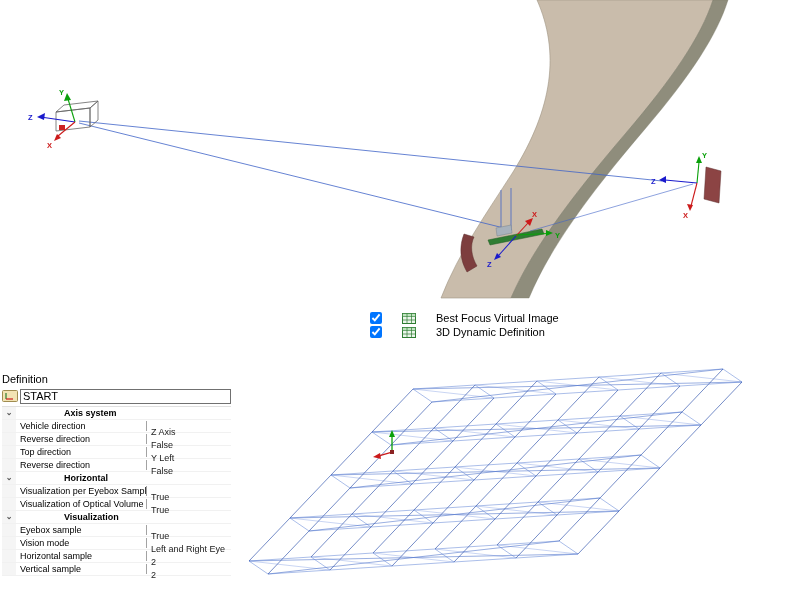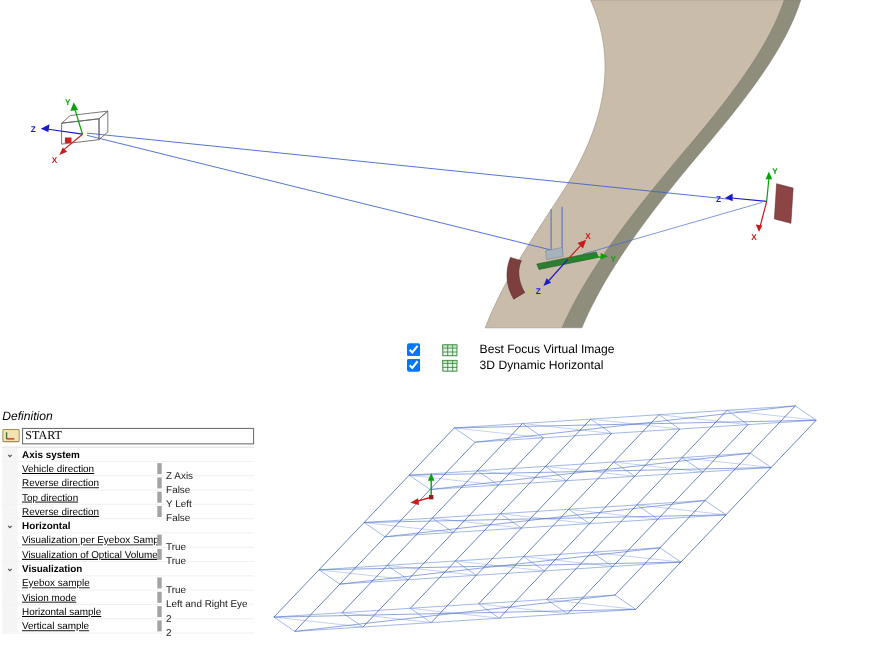--- a/index.html
+++ b/index.html
@@ -9,32 +9,32 @@
   }
   #main-viewport{position:absolute;left:0;top:0;}
   #wire-viewport{position:absolute;left:233px;top:360px;}
 
   .checkbox-area{position:absolute;left:370px;top:311px;}
   .checkbox-row{display:flex;align-items:center;gap:20px;height:14px;font-size:11px;cursor:default;}
   .checkbox-row input{width:12px;height:12px;margin:0;}
   .grid-icon{flex:0 0 auto;}
 
   .def-panel{position:absolute;left:2px;top:373px;width:229px;}
-  .def-title{font-size:11px;height:13px;line-height:13px;font-style:italic;}
+  .def-title{font-size:11px;height:13px;line-height:13px;}
   .def-input-row{display:flex;align-items:center;gap:2px;margin-top:2px;height:16px;}
   .def-input{width:205px;height:13px;border:1px solid #707070;font-size:11px;line-height:13px;
-    padding:0 2px;font-family:Liberation Serif, serif;background:#fff;}
+    padding:0 2px;font-family:Liberation Sans, sans-serif;background:#fff;}
   #prop-grid{margin-top:2px;border-top:1px solid #e0e0e0;}
   .prop-row{display:flex;align-items:center;height:12px;border-bottom:1px solid #f1f1f1;
     font-size:9px;white-space:nowrap;}
   .cat-row{font-weight:bold;}
   .chev{flex:0 0 14px;text-align:center;font-size:8px;color:#555;background:#f5f5f5;height:12px;line-height:11px;}
   .gutter{flex:0 0 14px;background:#f5f5f5;height:12px;}
-  .cat-name{padding-left:4px;}
-  .prop-name{flex:0 0 131px;padding-left:4px;box-sizing:border-box;overflow:hidden;border-right:4px solid #a3a3a3;text-decoration:underline;}
+  .cat-name{padding-left:4px;margin-left:44px;}
+  .prop-name{flex:0 0 131px;padding-left:4px;box-sizing:border-box;overflow:hidden;border-right:1px solid #a3a3a3;}
   .prop-value{padding-left:4px;color:#222;margin-top:12px;}
 
   svg text{font-family:"Liberation Sans",sans-serif;font-weight:bold;}
 </style>
 </head>
 <body>
 
 <svg id="main-viewport" width="797" height="308" viewBox="0 0 797 308">
 
   <g>
@@ -112,21 +112,21 @@
   </label>
   <label class="checkbox-row">
     <input type="checkbox" checked="true" style="">
     <svg class="grid-icon" width="14" height="11">
       <rect x="0.5" y="0.5" width="13" height="10" fill="#eaf5ea" stroke="#2e7d32"></rect>
       <rect x="0.5" y="0.5" width="13" height="3" fill="#bfe3bf" stroke="#2e7d32" stroke-width="0.6"></rect>
       <line x1="5" y1="0.5" x2="5" y2="10.5" stroke="#2e7d32" stroke-width="0.7"></line>
       <line x1="9.5" y1="0.5" x2="9.5" y2="10.5" stroke="#2e7d32" stroke-width="0.7"></line>
       <line x1="0.5" y1="7" x2="13.5" y2="7" stroke="#2e7d32" stroke-width="0.7"></line>
     </svg>
-    <span>3D Dynamic Horizontal</span>
+    <span>3D Dynamic Definition</span>
   </label>
 </div>
 
 <div class="def-panel">
   <div class="def-title">Definition</div>
   <div class="def-input-row">
     <svg width="16" height="14">
       <rect x="0.5" y="1.5" width="15" height="11" rx="1" fill="#f2e3b3" stroke="#a08c50"></rect>
       <line x1="4" y1="10" x2="4" y2="4" stroke="#2e7d32" stroke-width="1.2"></line>
       <line x1="4" y1="10" x2="11" y2="10" stroke="#cc1a1a" stroke-width="1.2"></line>

